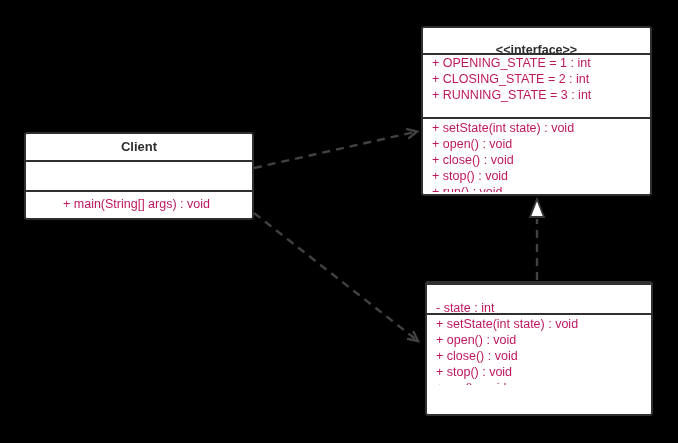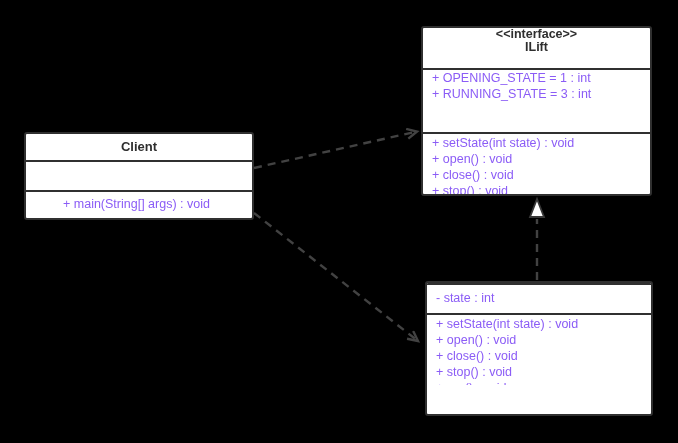--- a/index.html
+++ b/index.html
@@ -35,41 +35,41 @@
   .compartment {
     border-top: 2px solid #303030;
     overflow: hidden;
     flex: none;
   }
   .row {
     font-size: 12.5px;
     line-height: 16px;
     padding-left: 9px;
     white-space: nowrap;
-    color: #8b5cf6;
+    color: #be185d;
   }
 
   
   .box-client { left: 24px; top: 132px; width: 230px; height: 88px; }
   .box-client .uml-header { height: 26px; line-height: 26px; }
   .box-client .empty-compartment { height: 30px; }
   .box-client .methods-compartment { height: 26px; }
   .box-client .methods-compartment .row { line-height: 24px; margin-left: 28px; }
 
   
   .box-ilift { left: 421px; top: 26px; width: 231px; height: 170px; }
-  .box-ilift .uml-header { height: 40px; padding-top: 0; }
+  .box-ilift .uml-header { height: 25px; padding-top: 16px; }
   .box-ilift .fields-compartment { height: 64px; }
   .box-ilift .methods-compartment { height: 75px; padding-top: 1px; }
 
   
   .box-lift { left: 425px; top: 281px; width: 228px; height: 135px; }
   .box-lift .uml-header { height: 25px; line-height: 25px; }
   .box-lift .fields-compartment { height: 30px; }
-  .box-lift .fields-compartment .row { padding-top: 5px; }
+  .box-lift .fields-compartment .row { padding-top: 15px; }
   .box-lift .methods-compartment { height: 72px; padding-top: 1px; }
 </style>
 </head>
 <body>
 
 <div class="canvas">
 
   <svg class="edges" viewBox="0 0 678 443" xmlns="http://www.w3.org/2000/svg">
     <defs>
       <marker id="openArrow" markerUnits="userSpaceOnUse" markerWidth="16" markerHeight="16" refX="11" refY="6" orient="auto">
@@ -99,20 +99,21 @@
     </div>
   </div>
 
   <div class="uml-class box-ilift">
     <div class="uml-header">
       <div class="stereotype">&lt;&lt;interface&gt;&gt;</div>
       <div class="class-title">ILift</div>
     </div>
     <div class="compartment fields-compartment">
       <div class="row">+ OPENING_STATE = 1 : int</div>
+      <div class="row">+ CLOSING_STATE = 2 : int</div>
       <div class="row">+ RUNNING_STATE = 3 : int</div>
     </div>
     <div class="compartment methods-compartment">
       <div class="row">+ setState(int state) : void</div>
       <div class="row">+ open() : void</div>
       <div class="row">+ close() : void</div>
       <div class="row">+ stop() : void</div>
       <div class="row">+ run() : void</div>
     </div>
   </div>

